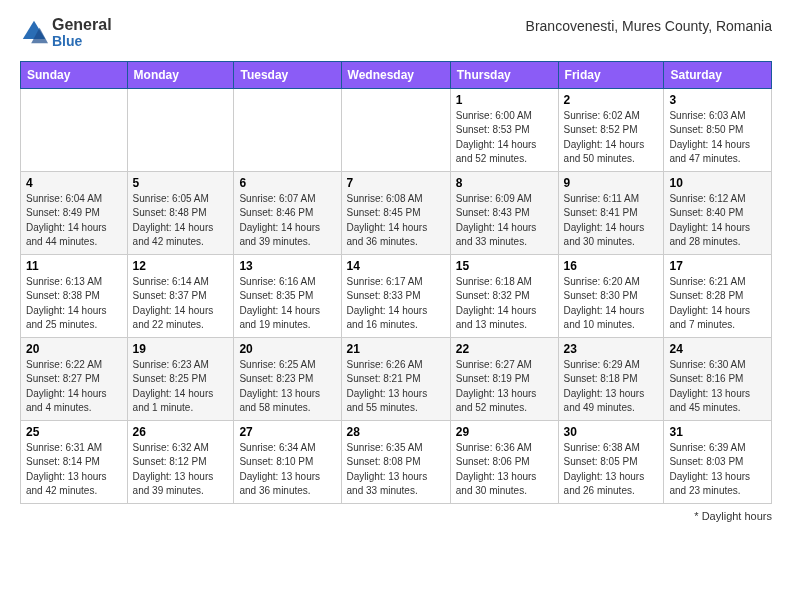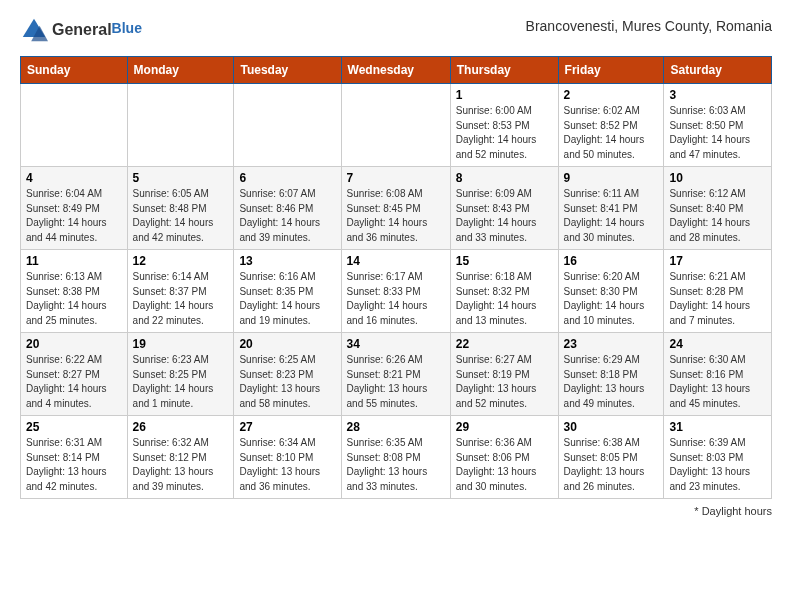--- a/index.html
+++ b/index.html
@@ -16,21 +16,21 @@
       justify-content: space-between;
       margin-bottom: 12px;
     }
     .logo {
       display: flex;
       align-items: center;
       gap: 4px;
     }
     .logo-text {
       display: flex;
-      flex-direction: row;
+      flex-direction: column;
       line-height: 1.1;
     }
     .logo-general {
       font-size: 16px;
       font-weight: bold;
       color: #333;
     }
     .logo-blue {
       font-size: 14px;
       font-weight: bold;
@@ -54,21 +54,21 @@
       color: #333;
       margin-top: 2px;
       text-align: center;
     }
     .calendar-table {
       width: 100%;
       border-collapse: collapse;
       font-size: 11px;
     }
     .calendar-table th {
-      background-color: #c2410c;
+      background-color: #8b5cf6;
       color: #fff;
       text-align: left;
       padding: 6px 6px;
       font-size: 12px;
       font-weight: bold;
       border: 1px solid #1a5a9a;
     }
     .calendar-table td {
       border: 1px solid #ccc;
       vertical-align: top;
@@ -221,21 +221,21 @@
         </td>
         <td>
           <div class="day-num">19</div>
           <div class="day-info">Sunrise: 6:23 AM<br>Sunset: 8:25 PM<br>Daylight: 14 hours<br>and 1 minute.</div>
         </td>
         <td>
           <div class="day-num">20</div>
           <div class="day-info">Sunrise: 6:25 AM<br>Sunset: 8:23 PM<br>Daylight: 13 hours<br>and 58 minutes.</div>
         </td>
         <td>
-          <div class="day-num">34</div>
+          <div class="day-num">21</div>
           <div class="day-info">Sunrise: 6:26 AM<br>Sunset: 8:21 PM<br>Daylight: 13 hours<br>and 55 minutes.</div>
         </td>
         <td>
           <div class="day-num">22</div>
           <div class="day-info">Sunrise: 6:27 AM<br>Sunset: 8:19 PM<br>Daylight: 13 hours<br>and 52 minutes.</div>
         </td>
         <td>
           <div class="day-num">23</div>
           <div class="day-info">Sunrise: 6:29 AM<br>Sunset: 8:18 PM<br>Daylight: 13 hours<br>and 49 minutes.</div>
         </td>

